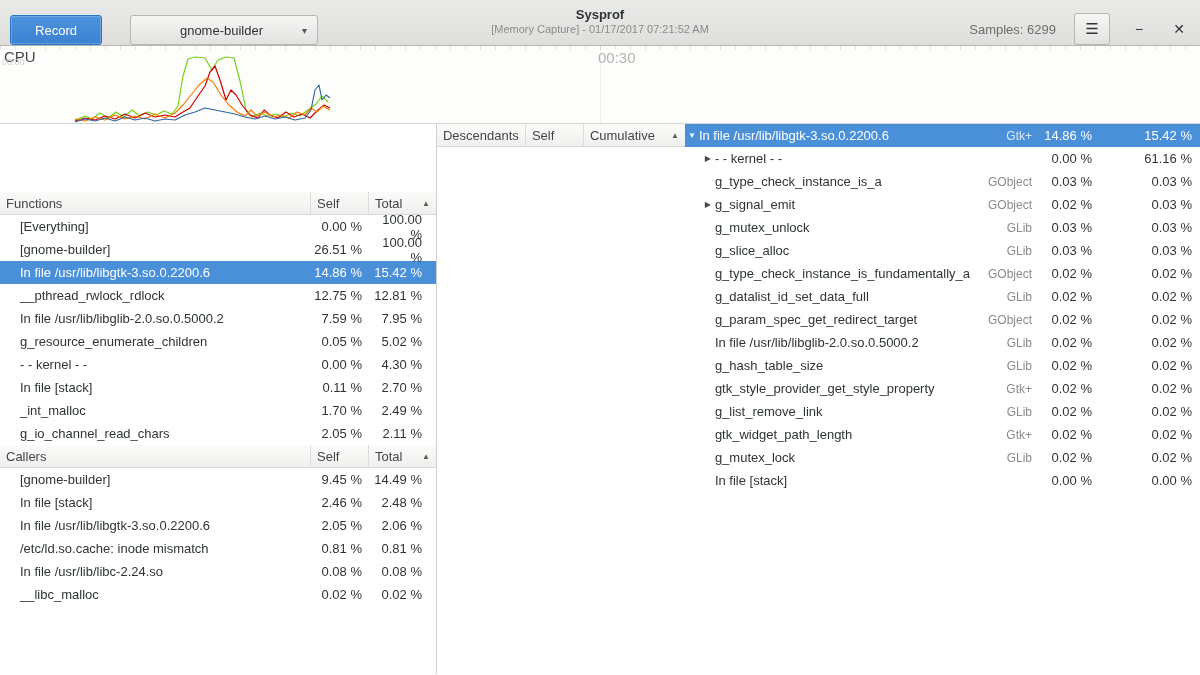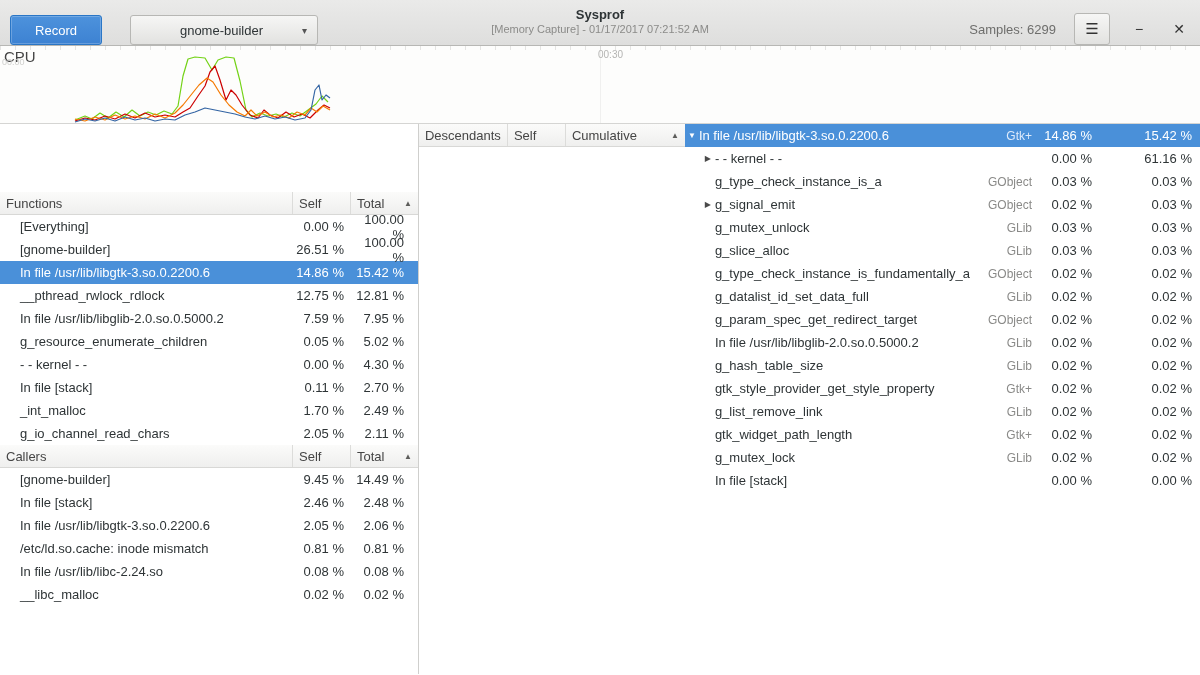--- a/index.html
+++ b/index.html
@@ -50,40 +50,40 @@
     position:relative; height:78px; background:#fdfdfc;
     border-bottom:1px solid #d5d5d3;
   }
   .graph::before{
     content:""; position:absolute; top:0; left:0; right:0; height:4px;
     background:repeating-linear-gradient(90deg,#cfcfcd 0 1px,transparent 1px 15px);
     opacity:.55;
   }
   .cpu-label{ position:absolute; top:2px; left:4px; font-size:15px; color:#444; z-index:2; }
   .t-start{ position:absolute; top:11px; left:2px; font-size:9px; color:#cfcfcd; z-index:2; }
-  .t-mid{ position:absolute; top:3px; left:598px; font-size:10px; color:#b4b4b2; z-index:2; }
+  .t-mid{ position:absolute; top:3px; left:598px; font-size:15px; color:#b4b4b2; z-index:2; }
   .center-line{ position:absolute; left:600px; top:0; bottom:0; width:1px; background:rgba(0,0,0,.05); }
   .graph svg{ position:absolute; inset:0; }
   
   .content{ display:flex; height:550px; background:#fff; }
   .left-pane{ width:449px; border-right:1px solid #cfcfcd; display:flex; flex-direction:column;justify-content:center; }
   .right-pane{ flex:1; display:flex; flex-direction:row; }
   
   .thead{
     display:flex; height:23px; flex-shrink:0;
     background:linear-gradient(#fbfbfa,#efefee);
     border-bottom:1px solid #d8d8d6; color:#454545;
   }
   .th{ display:flex; align-items:center; padding:0 6px; white-space:nowrap; }
   .th + .th{ border-left:1px solid #dcdcda; }
   .th-name{ flex:1; }
   .th-self{ width:58px; }
   .th-total{ width:68px; justify-content:space-between; }
   .th-dself{ width:58px; }
-  .th-dcum{ width:120px; justify-content:space-between; }
+  .th-dcum{ width:102px; justify-content:space-between; }
   .sort{ font-size:8px; color:#5d5d5b; margin-left:4px; }
   
   .row{ display:flex; align-items:center; height:23px; cursor:default; }
   .cell-name{ flex:1; padding-left:20px; white-space:nowrap; overflow:hidden; }
   .cell-self{ width:58px; text-align:right; padding-right:6px; }
   .cell-total{ width:68px; text-align:right; padding-right:14px; }
   .row.selected{ background:#4a90d9; color:#fff; }
   
   .drow{ display:flex; align-items:center; height:23px; cursor:default; }
   .dexp{ width:14px; flex-shrink:0; text-align:center; font-size:8px; color:#4a4a4a; }

